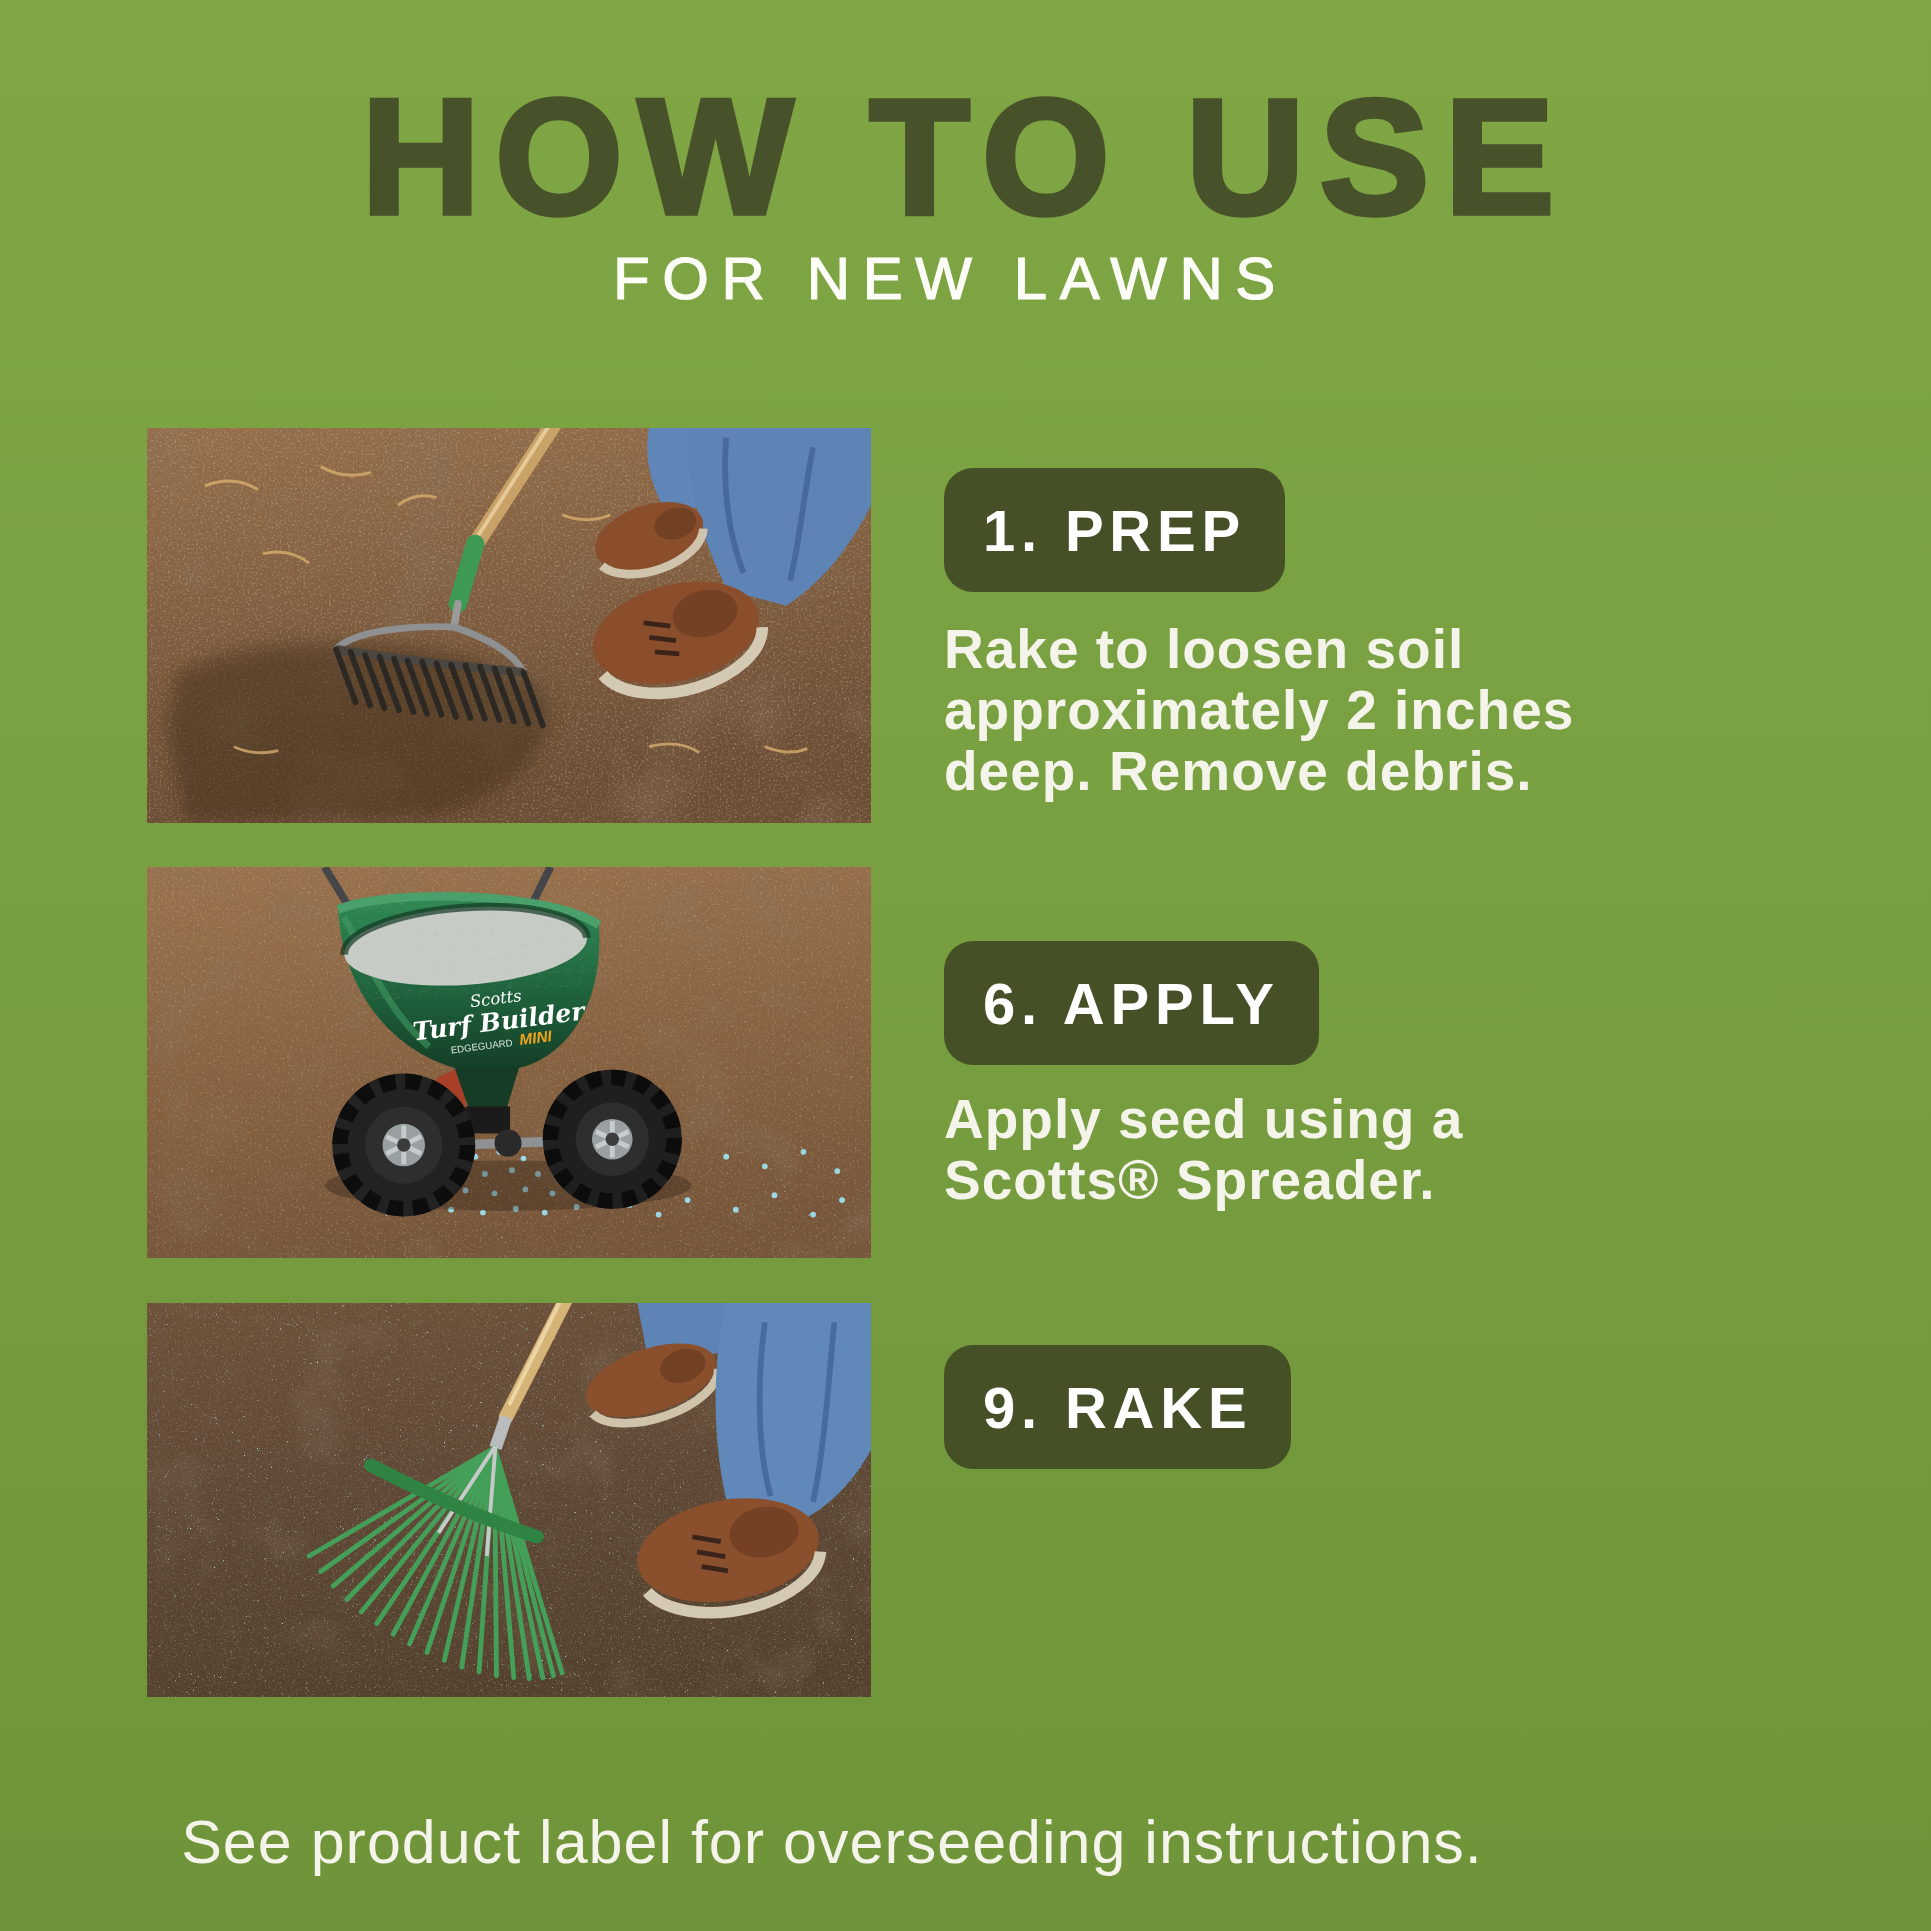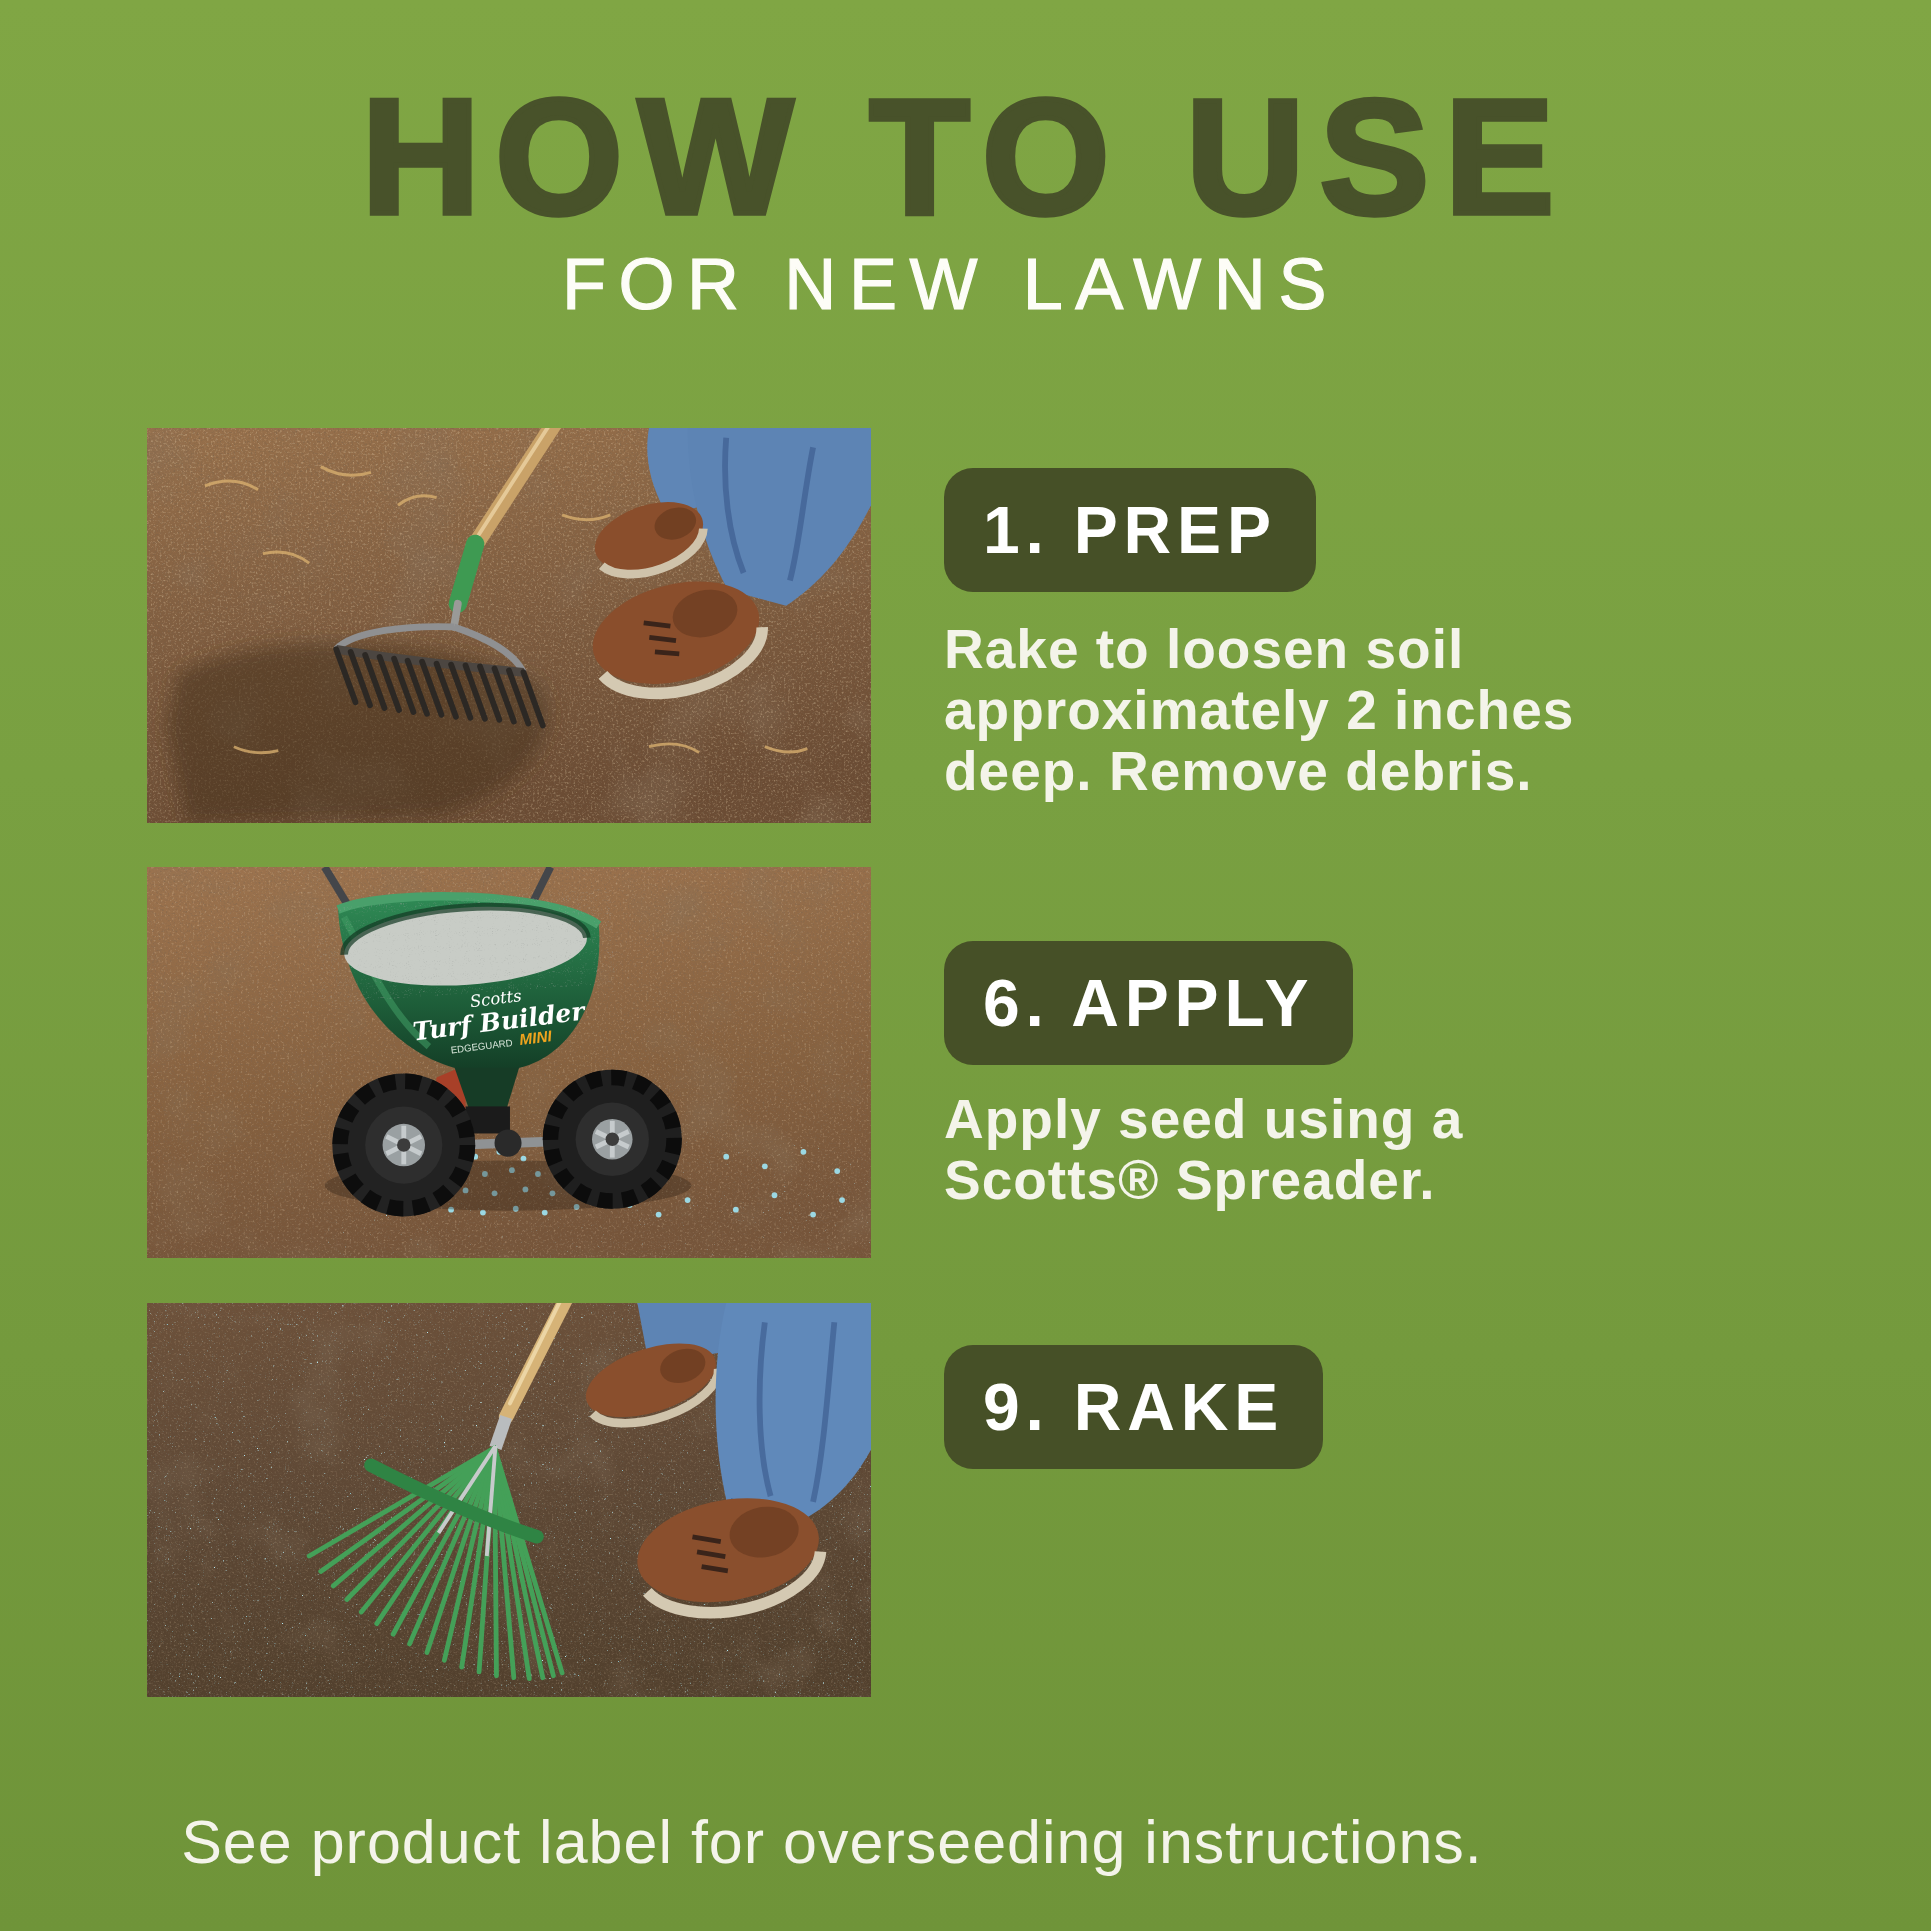--- a/index.html
+++ b/index.html
@@ -8,34 +8,34 @@
     background:linear-gradient(180deg,#80a644 0%,#79a041 40%,#6f9439 100%);
     font-family:"Liberation Sans",sans-serif;
   }
   .title{
     position:absolute;top:75px;left:0;width:1931px;text-align:center;
     font-size:164px;font-weight:700;letter-spacing:15.4px;line-height:1;
     color:#48522a;-webkit-text-stroke:5.3px #48522a;white-space:nowrap;
   }
   .subtitle{
     position:absolute;top:247px;left:0;width:1901px;text-align:center;
-    font-size:72px;font-weight:400;letter-spacing:12.6px;line-height:1.05;
+    font-size:60px;font-weight:400;letter-spacing:12.6px;line-height:1.05;
     color:#fdfdf7;-webkit-text-stroke:1.2px #fdfdf7;white-space:nowrap;
   }
   .photo{
     position:absolute;left:147px;width:724px;overflow:hidden;background:#7a5a40;
   }
   #photo1{top:428px;height:395px}
   #photo2{top:867px;height:391px}
   #photo3{top:1303px;height:394px}
   .photo svg{display:block;width:100%;height:100%}
   .badge{
     position:absolute;left:944px;height:124px;border-radius:29px;
     background:#465027;color:#ffffff;display:inline-flex;align-items:center;
-    padding:0 39px;font-size:66px;font-weight:700;letter-spacing:5.8px;white-space:nowrap;
+    padding:0 39px;font-size:58px;font-weight:700;letter-spacing:5.8px;white-space:nowrap;
   }
   #badge1{top:468px}
   #badge2{top:941px}
   #badge3{top:1345px}
   .desc{
     position:absolute;left:944px;width:927px;margin:0;
     font-size:55px;line-height:61px;letter-spacing:1px;font-weight:700;color:#f4f4ea;
   }
   #desc1{top:619px}
   #desc2{top:1089px}

